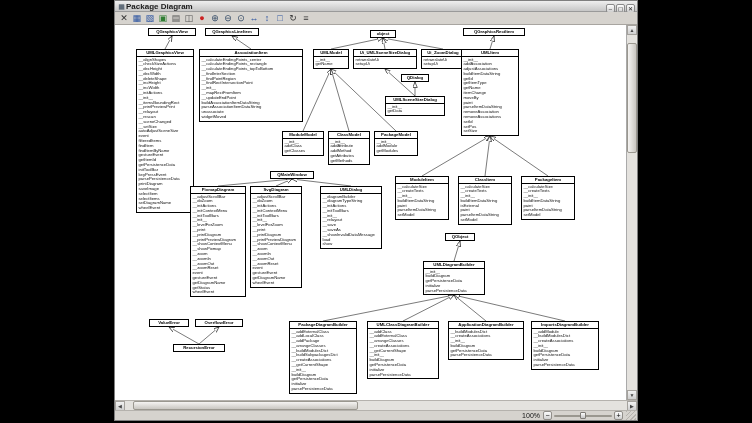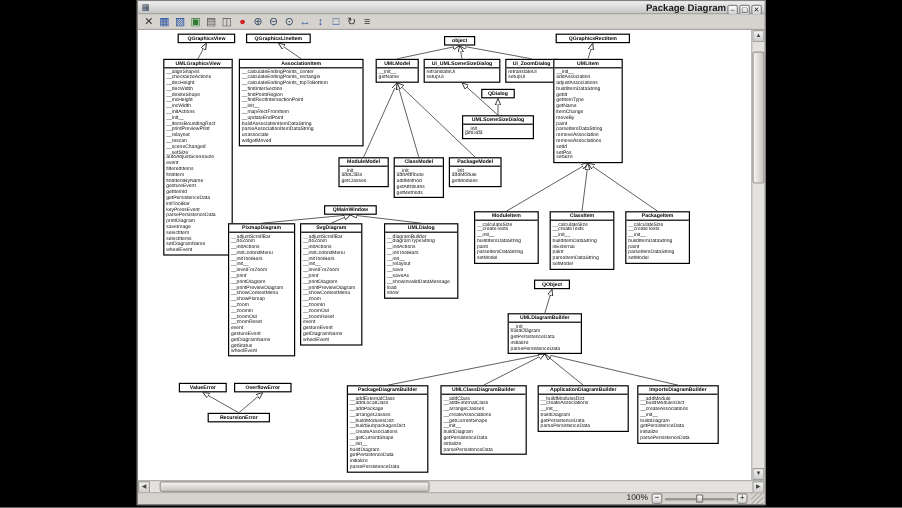--- a/index.html
+++ b/index.html
@@ -6,21 +6,21 @@
   html,body { width:752px; height:423px; overflow:hidden; }
   body { background:#000; font-family:"Liberation Sans", sans-serif; }
 
   .window { position:absolute; left:114px; top:0; width:524px; height:421px;
             background:#d6d3ce; border:1px solid #7f7f7f; display:flex; flex-direction:column; }
 
   
   .titlebar { height:11px; background:linear-gradient(#efefef,#c6c6c6);
               border-bottom:1px solid #9a9a9a; display:flex; align-items:center; padding:0 2px; }
   .app-icon { font-size:7px; line-height:9px; width:9px; text-align:center; color:#345; }
-  .title { flex:1; text-align:right; font-size:8px; font-weight:bold; color:#1a1a1a; }
+  .title { flex:1; text-align:left; font-size:8px; font-weight:bold; color:#1a1a1a; }
   .win-btn { display:inline-block; width:9px; height:9px; margin-left:1px; font-size:6px;
              line-height:8px; text-align:center; background:linear-gradient(#fdfdfd,#cfcfcf);
              border:1px solid #8a8a8a; border-radius:2px; color:#222; }
 
   
   .toolbar { height:14px; background:#d6d3ce; border-bottom:1px solid #a8a5a0;
              display:flex; align-items:center; padding:0 3px; }
   .tool-btn { width:12px; height:12px; margin-right:1px; font-size:9px; line-height:11px;
               text-align:center; border:1px solid transparent; border-radius:2px; }
 

